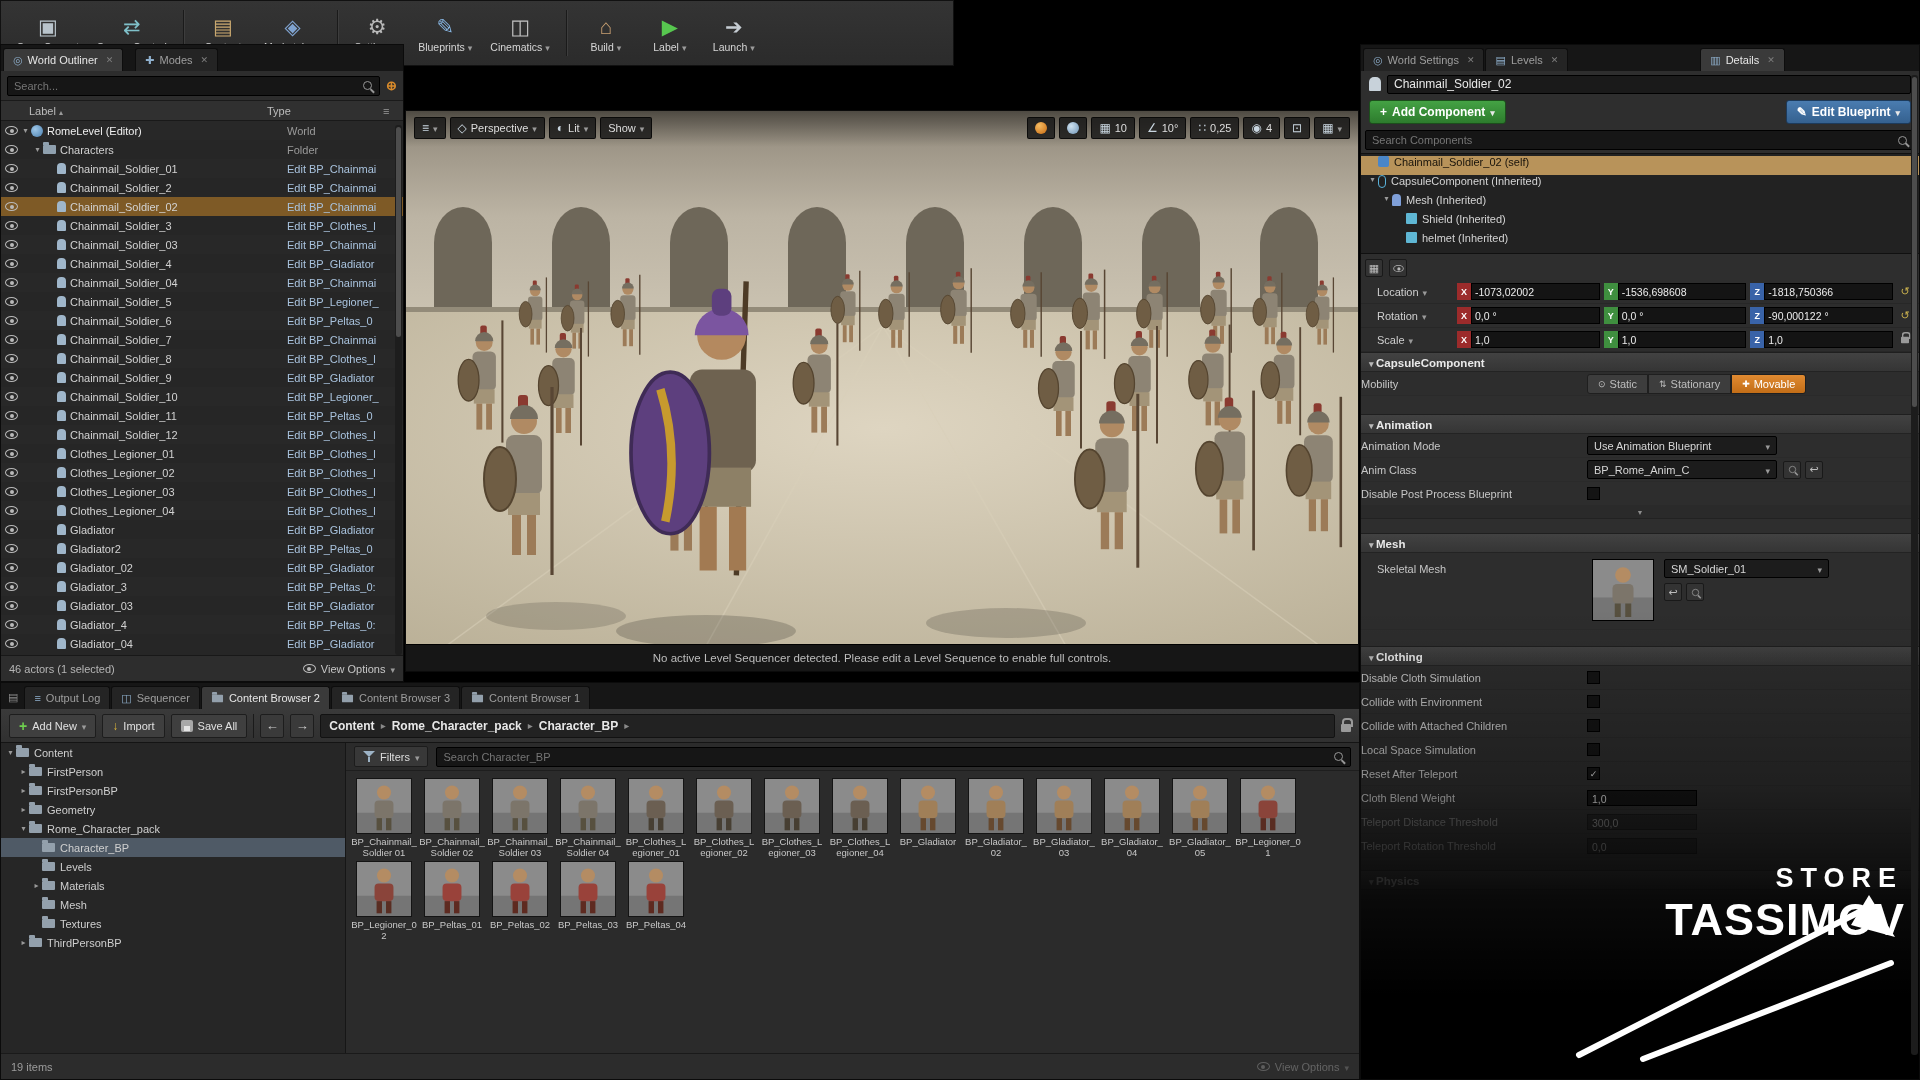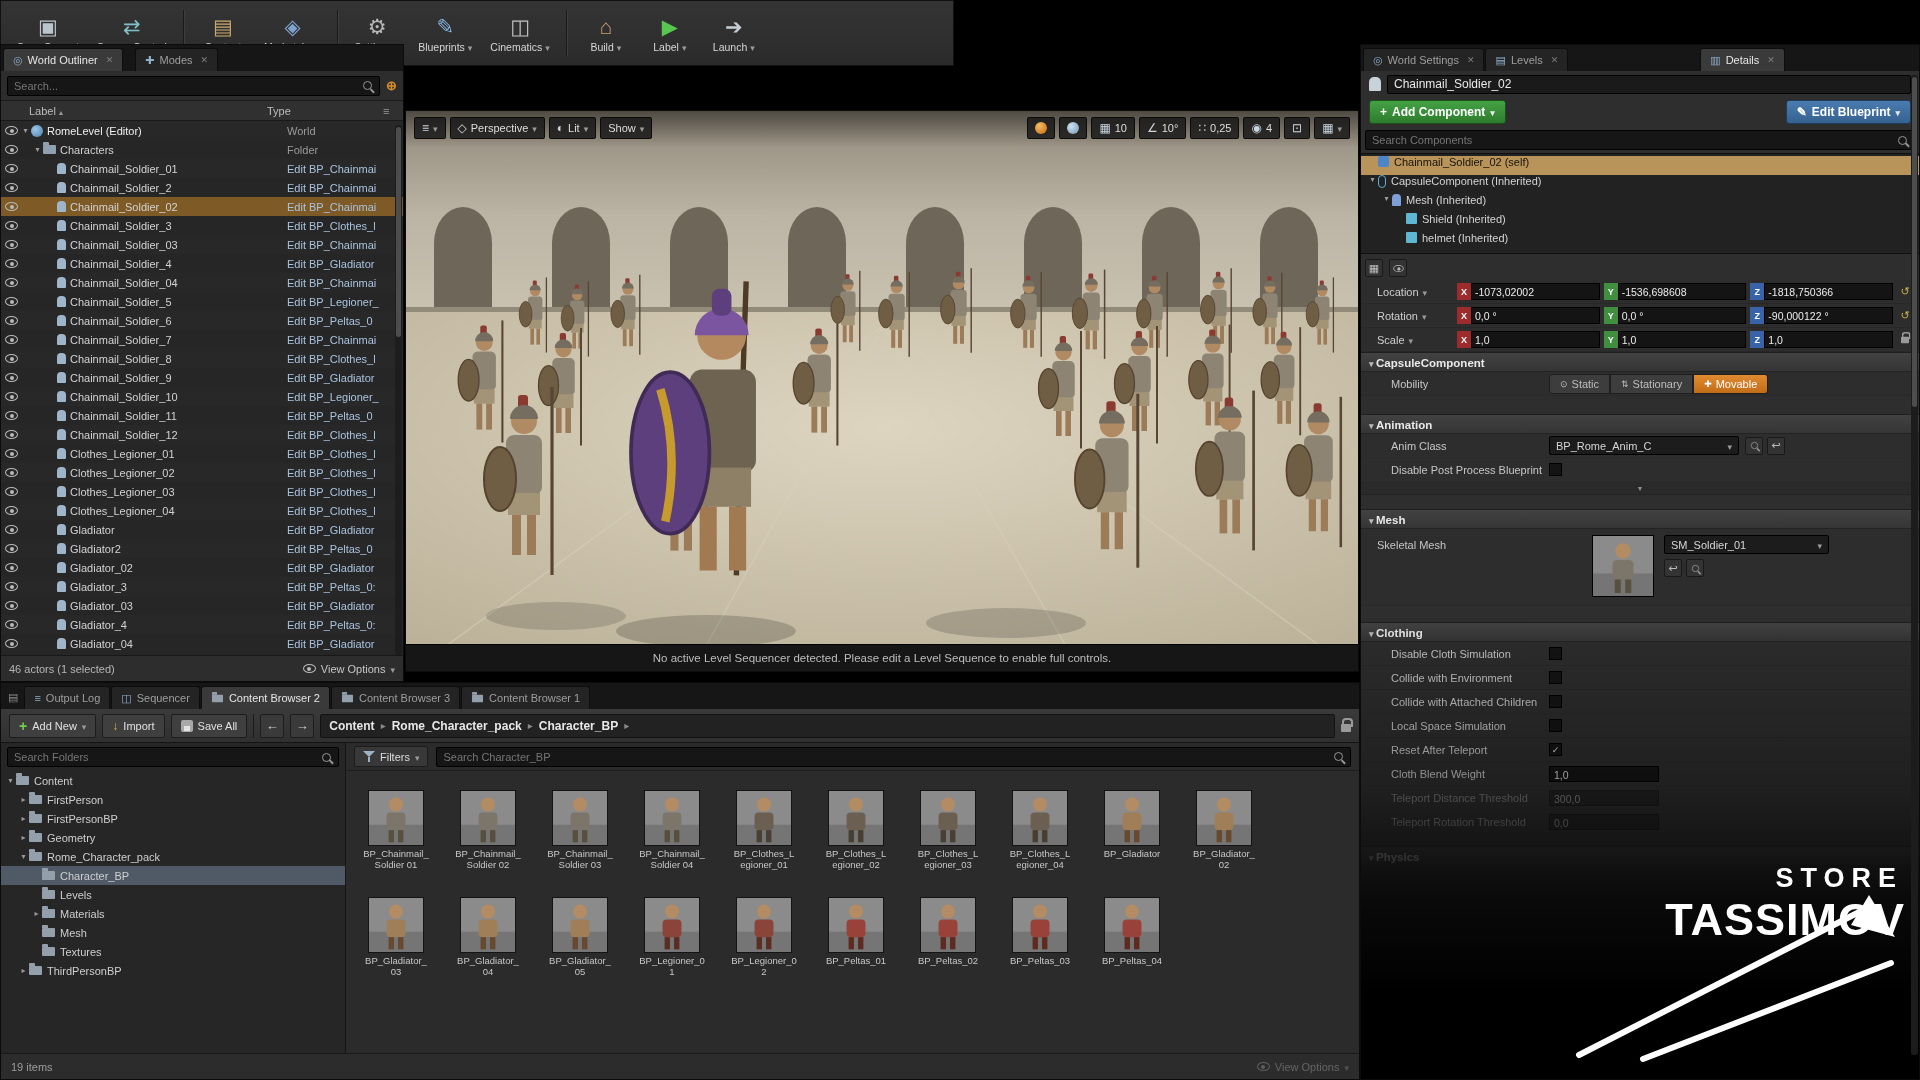--- a/index.html
+++ b/index.html
@@ -99,21 +99,21 @@
   .cb-tree{width:345px;background:#262626;border-right:1px solid #161616;display:flex;flex-direction:column}
   .cb-treesearch{display:flex;align-items:center;padding:4px 6px;height:28px}
   #cb-folders{flex:1;overflow:hidden}
   .frow{display:flex;align-items:center;height:19px;white-space:nowrap;color:#cfcfcf}
   .frow .folder{margin-right:5px}
   .frow.sel{background:#4f5a66}
   .cb-main{flex:1;display:flex;flex-direction:column;background:#2b2b2b;overflow:hidden}
   .filters-row{display:flex;align-items:center;gap:8px;height:28px;padding:3px 8px;border-bottom:1px solid #1e1e1e}
   .filterbtn{display:flex;align-items:center;gap:5px;height:21px;padding:0 8px;background:#383838;border:1px solid #1c1c1c;border-radius:2px;color:#dcdcdc}
   #asset-grid{flex:1;display:flex;flex-wrap:wrap;align-content:flex-start;padding:6px 4px;overflow:hidden}
-  .tile{width:66px;margin:13px;display:flex;flex-direction:column;align-items:center}
+  .tile{width:66px;margin:1px;display:flex;flex-direction:column;align-items:center}
   .thumb{width:56px;height:56px;border:1px solid #141414}
   .thumb svg{display:block;width:100%;height:100%}
   .tile-label{font-size:9.5px;line-height:1.15;text-align:center;word-break:break-all;color:#c8c8c8;margin-top:3px}
   .cb-footer{display:flex;align-items:center;height:26px;background:#2c2c2c;border-top:1px solid #1a1a1a;padding:0 10px;color:#9c9c9c}
   .cb-footer .viewopts{opacity:.35}
 
   
   #details{left:1360px;top:44px;width:560px;height:1036px;background:#2e2e2e;display:flex;flex-direction:column;overflow:hidden}
   .name-row{display:flex;align-items:center;gap:6px;padding:4px 8px;height:26px}
   .classicon{width:12px;height:14px;background:#c8d2da;border-radius:5px 5px 1px 1px}
@@ -137,21 +137,21 @@
   .vrow{display:flex;align-items:center;height:24px;background:#2d2d2d;border-bottom:1px solid #272727;padding:0 6px;gap:4px}
   .vlabel{width:86px;display:flex;align-items:center;gap:4px;color:#cfcfcf;padding-left:10px}
   .axis{flex:1;display:flex;align-items:center;min-width:0}
   .chip{width:14px;height:17px;display:flex;align-items:center;justify-content:center;font-style:normal;font-weight:bold;font-size:9px;color:#fff;flex:0 0 auto}
   .cx{background:#9c2b2b}.cy{background:#3f8f3f}.cz{background:#3963a8}
   .vval{flex:1;height:17px;line-height:17px;background:#141414;border:1px solid #000;color:#ececec;font-weight:normal;font-size:10.5px;padding:0 3px;white-space:nowrap;overflow:hidden}
   .vreset{width:16px;text-align:center;color:#cdb44e;font-size:11px}
   .sec-hdr{height:20px;line-height:20px;background:linear-gradient(#424242,#353535);border-top:1px solid #1f1f1f;border-bottom:1px solid #232323;color:#e9e9e9;font-weight:bold;font-size:11.5px;padding-left:8px}
   .sec-hdr::before{content:"▾ ";font-size:9px;color:#b9b9b9}
   .prow{display:flex;align-items:center;height:24px;border-bottom:1px solid #2a2a2a;background:#2d2d2d;padding-right:8px}
-  .plabel{width:188px;padding-left:30px;color:#c6c6c6;white-space:nowrap;overflow:hidden;flex:0 0 auto}
+  .plabel{width:226px;padding-left:0;color:#c6c6c6;white-space:nowrap;overflow:hidden;flex:0 0 auto}
   .combo{display:flex;align-items:center;height:19px;background:#1c1c1c;border:1px solid #000;border-radius:2px;padding:0 6px;color:#d6d6d6;gap:8px;min-width:150px}
   .combo .lbl{flex:1;white-space:nowrap;overflow:hidden}
   .minibtn{width:18px;height:18px;display:flex;align-items:center;justify-content:center;background:#333;border:1px solid #191919;border-radius:2px;color:#bdbdbd;font-size:11px}
   .cbx{width:13px;height:13px;background:#141414;border:1px solid #000;display:flex;align-items:center;justify-content:center;font-size:9px;color:#dcdcdc}
   .numf{width:110px;height:16px;line-height:16px;background:#141414;border:1px solid #000;font-size:10.5px;color:#ddd;padding:0 4px}
   .crow{display:flex;align-items:center;height:24px;border-bottom:1px solid #292929;background:#2d2d2d}
   .crow.dim{opacity:.45}
   .mobseg{display:flex;align-items:center}
   .seg{display:flex;align-items:center;gap:4px;height:20px;padding:0 10px;background:#3d3d3d;border:1px solid #1f1f1f;color:#bdbdbd}
   .seg:first-child{border-radius:3px 0 0 3px}.seg:last-child{border-radius:0 3px 3px 0}
@@ -705,26 +705,20 @@
             <span class="crumb">Rome_Character_pack</span>
             <span class="csep">▸</span>
             <span class="crumb">Character_BP</span>
             <span class="csep">▸</span>
           </span>
         </div>
       <span class="lock"></span>
     </div>
     <div class="cb-body">
       <div class="cb-tree">
-        <div class="cb-treesearch">
-            <span class="sin">
-              <input placeholder="Search Folders" style="">
-              <span class="mag"></span>
-            </span>
-          </div>
         <div id="cb-folders">
             <div class="frow">
               <span class="ind" style="width: 4px;"></span>
               <span class="twirl">▾</span>
               <span class="folder"></span>
               <span class="flbl">Content</span>
             </div>
             <div class="frow">
               <span class="ind" style="width: 17px;"></span>
               <span class="twirl">▸</span>
@@ -1211,20 +1205,27 @@
             </span>
           <span class="seg sel">
               <span style="font-size:9px">✚</span>
               <span>Movable</span>
             </span>
         </span>
       </div>
       <div style="height:18px"></div>
       <div class="sec-hdr">Animation</div>
       <div class="prow">
+        <span class="plabel">Animation Mode</span>
+        <span class="combo" style="width:190px">
+            <span class="lbl">Use Animation Blueprint</span>
+            <span class="caret"></span>
+          </span>
+      </div>
+      <div class="prow">
         <span class="plabel">Anim Class</span>
         <span class="combo" style="width:190px">
             <span class="lbl">BP_Rome_Anim_C</span>
             <span class="caret"></span>
           </span>
         <span class="minibtn" style="margin-left:6px">
             <span class="mag" style="transform:scale(.8)"></span>
           </span>
         <span class="minibtn" style="margin-left:4px">↩</span>
       </div>

